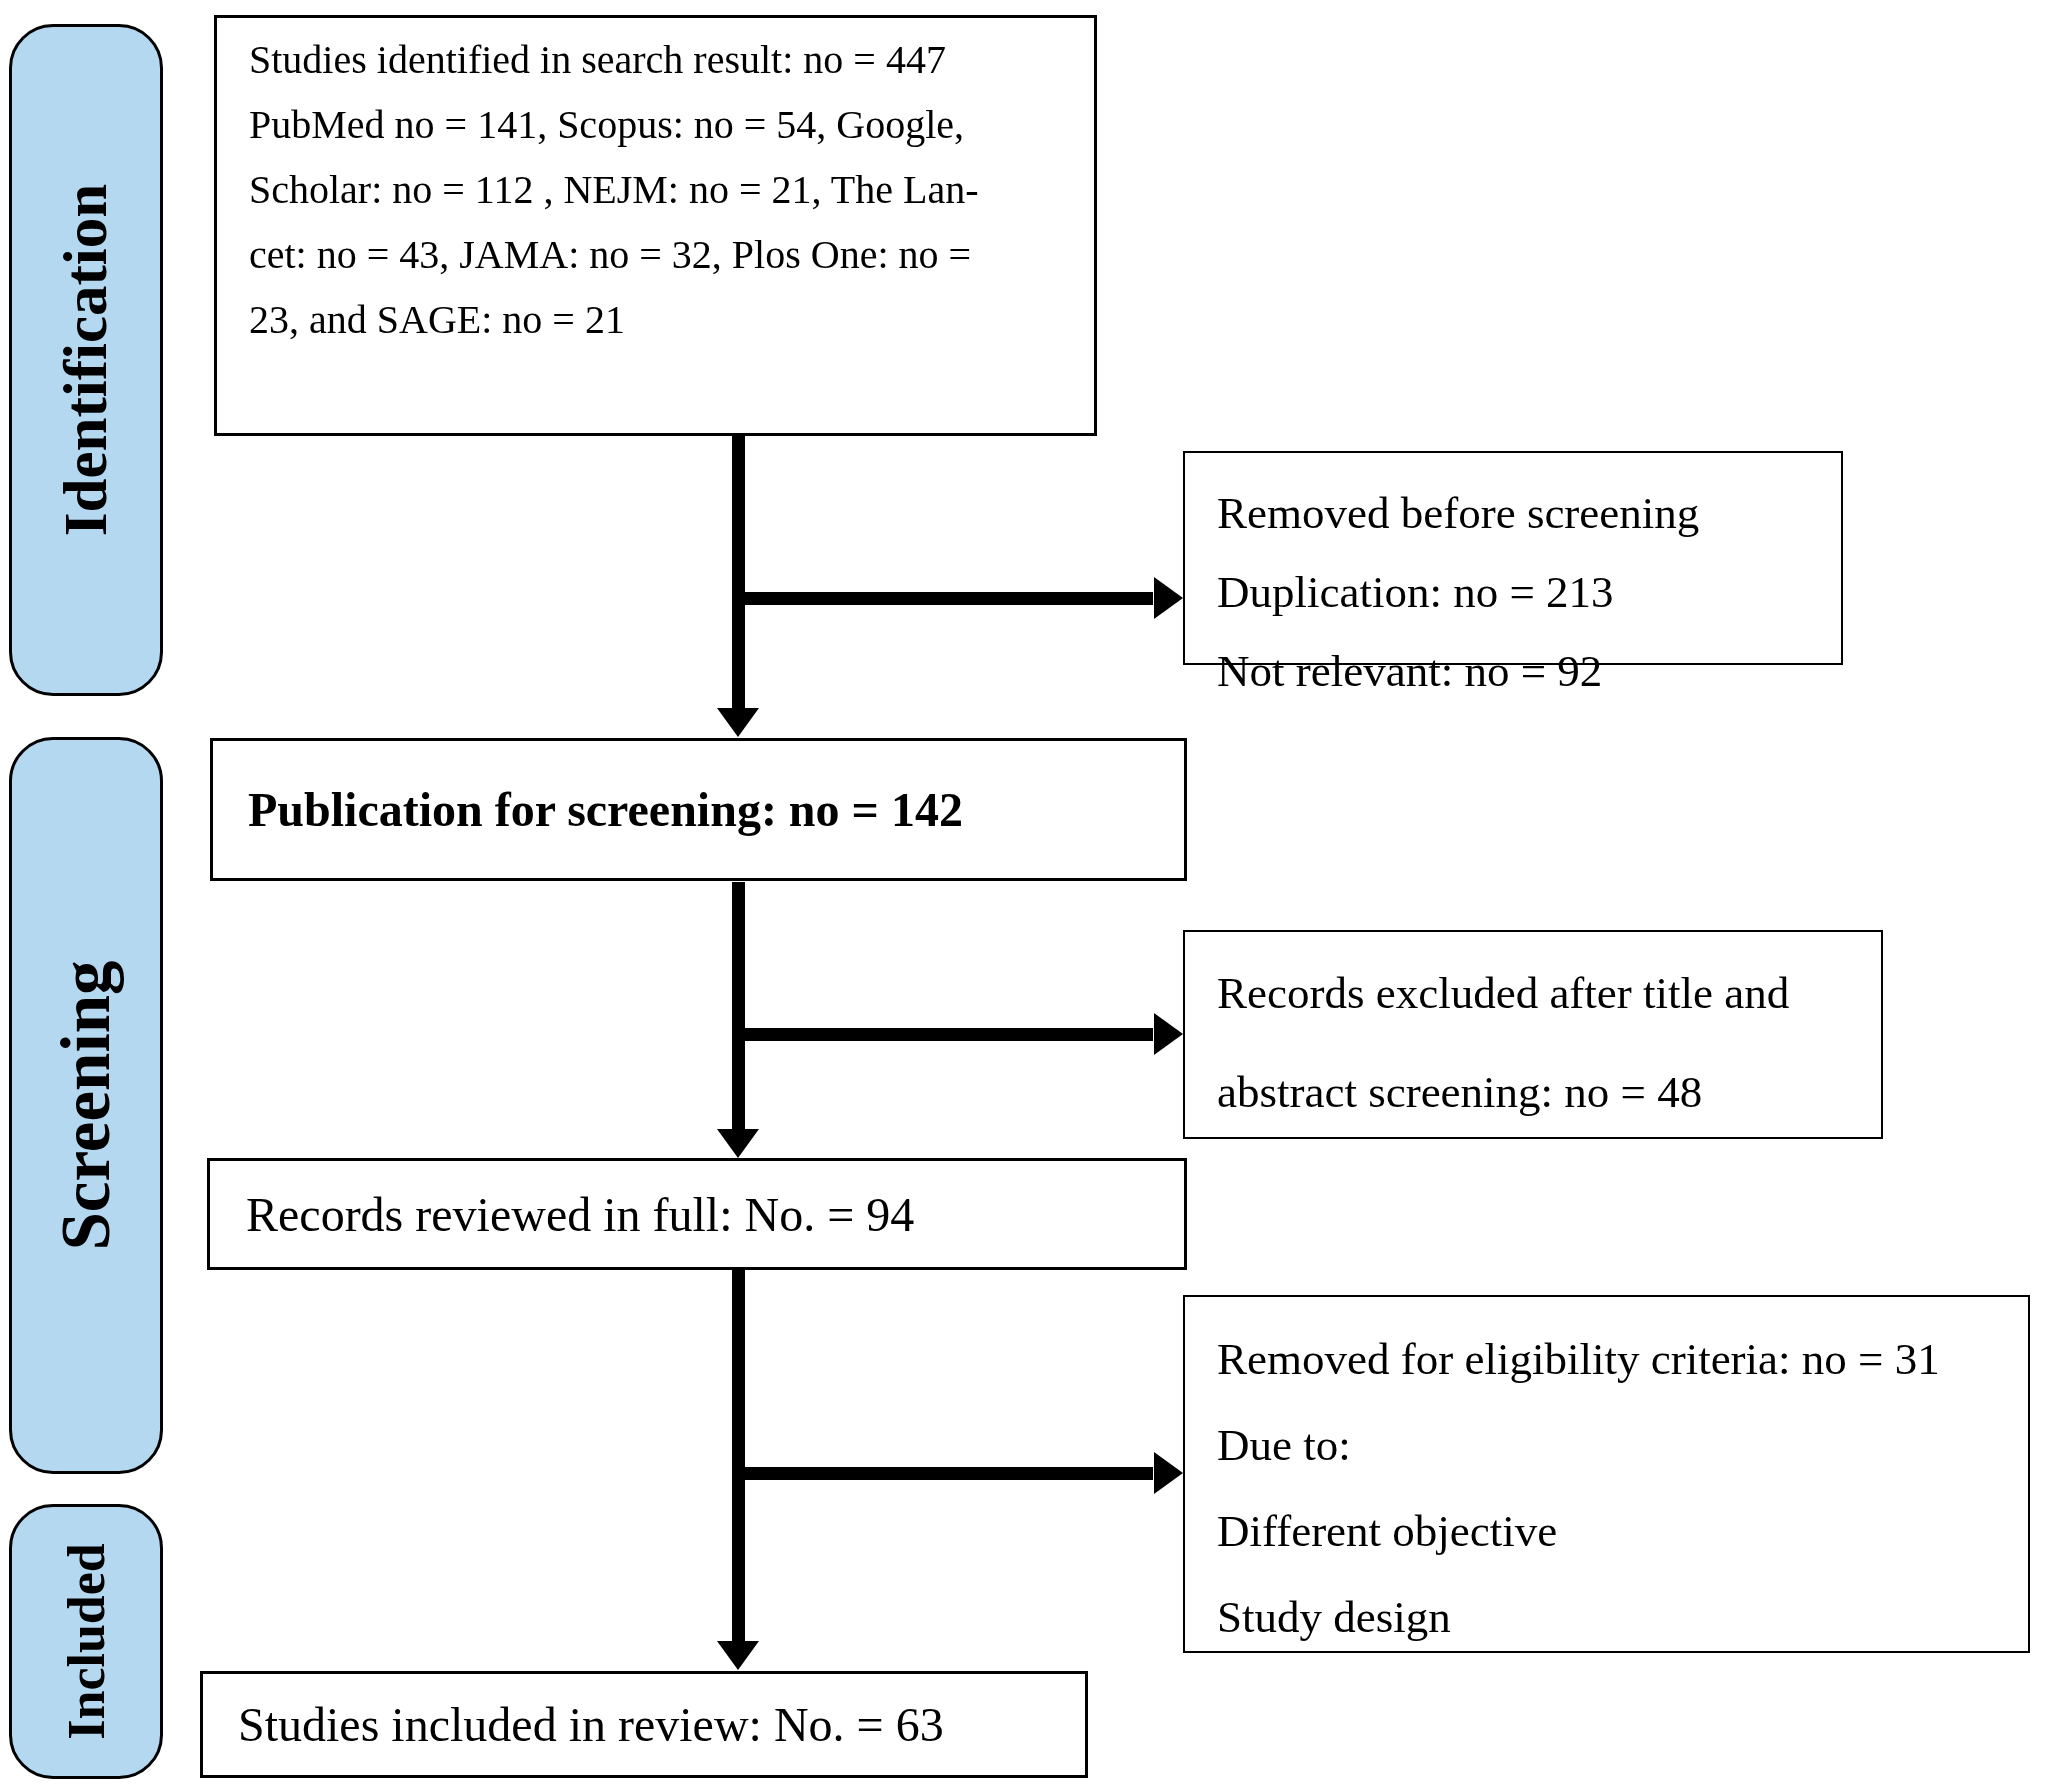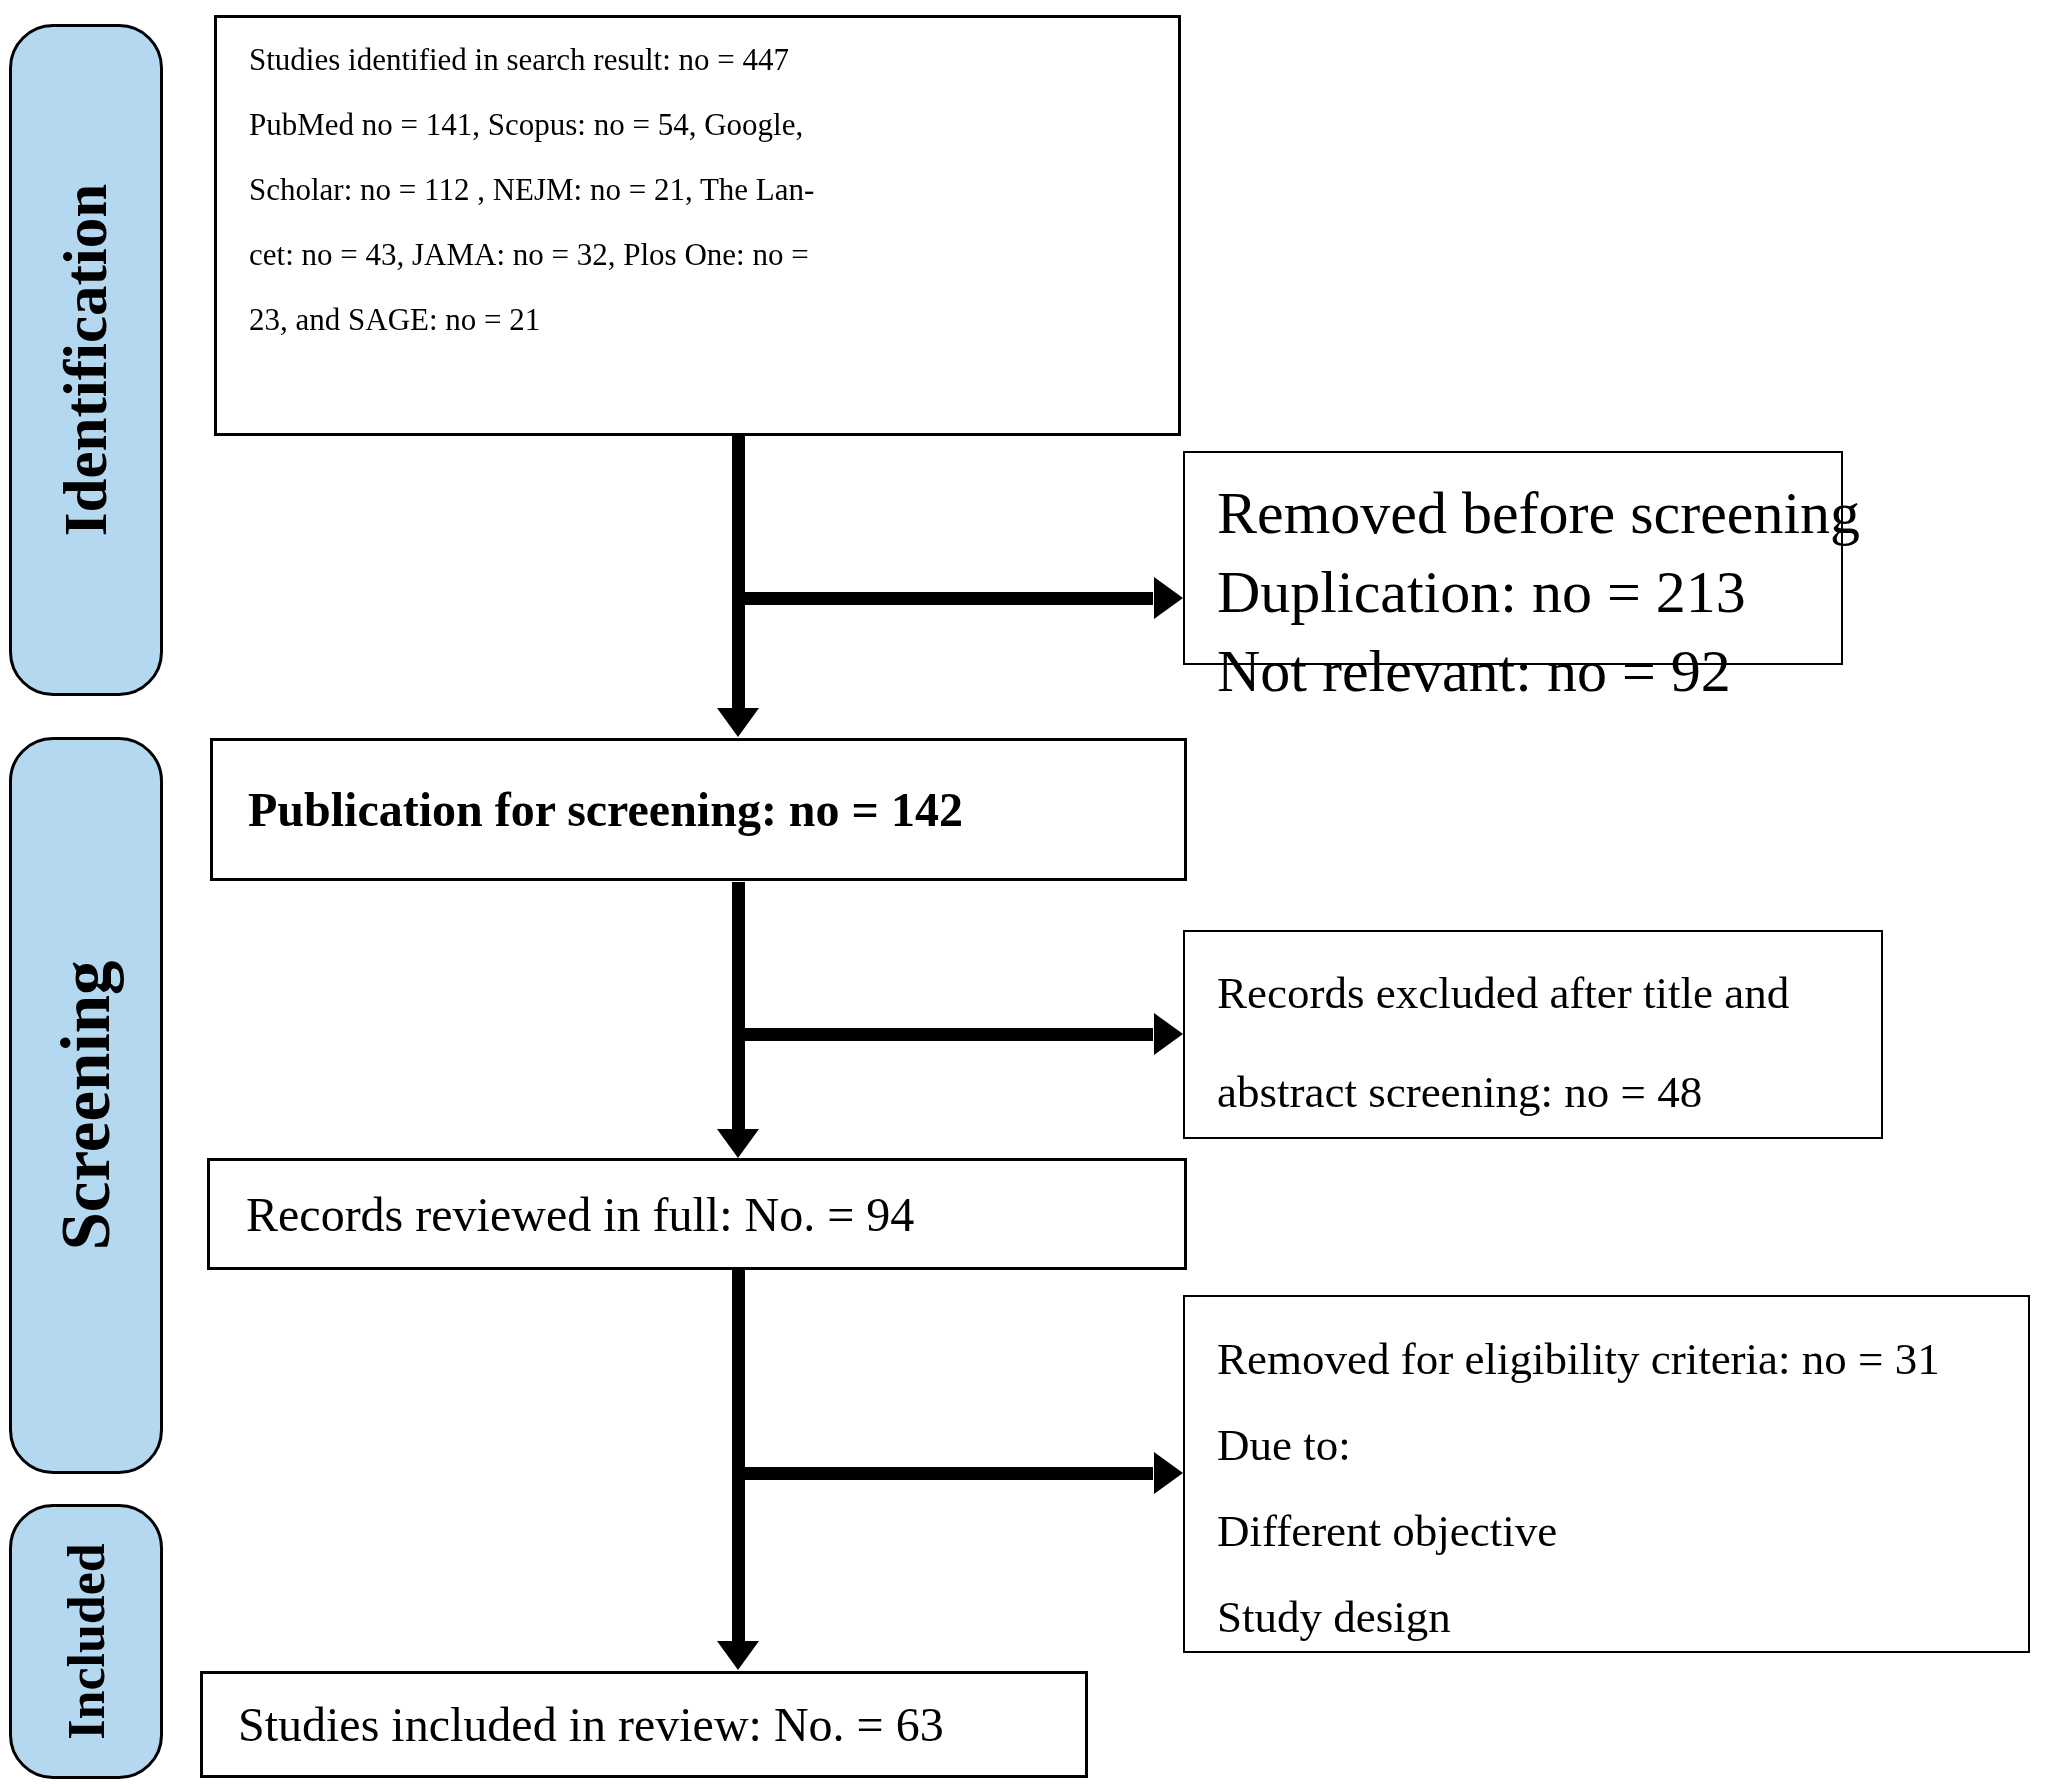--- a/index.html
+++ b/index.html
@@ -46,24 +46,24 @@
   
   .box{
     position:absolute;
     background:var(--box-bg);
     border:3.5px solid var(--line);
     box-sizing:border-box;
   }
   .rbox{border-width:2.3px;}
   .box .ln{white-space:nowrap;}
 
-  .box-identified{left:214px;top:14.7px;width:967px;height:421px;padding:9.4px 11.7px 0 32px;font-size:31px;}
+  .box-identified{left:214px;top:14.7px;width:883px;height:421px;padding:9.4px 11.7px 0 32px;font-size:40px;}
   .box-identified .ln{line-height:65px;}
 
-  .box-removed-before{left:1183px;top:451px;width:660px;height:214px;padding:21px 5.9px 0 32px;font-size:60px;}
+  .box-removed-before{left:1183px;top:451px;width:660px;height:214px;padding:21px 5.9px 0 32px;font-size:45px;}
   .box-removed-before .ln{line-height:79px;}
 
   .box-publication{left:210px;top:738px;width:977px;height:143px;display:flex;align-items:center;padding-left:35px;font-size:48px;font-weight:bold;}
   .box-records-excluded{left:1183px;top:930px;width:700px;height:209px;padding:11.7px 5.9px 0 32px;font-size:45px;}
   .box-records-excluded .ln{line-height:99px;}
 
   .box-reviewed{left:207px;top:1158px;width:980px;height:112px;display:flex;align-items:center;padding-left:36px;font-size:48px;}
 
   .box-removed-eligibility{left:1183px;top:1295px;width:847px;height:358px;padding:19px 5.9px 0 32px;font-size:45px;}
   .box-removed-eligibility .ln{line-height:86px;}

